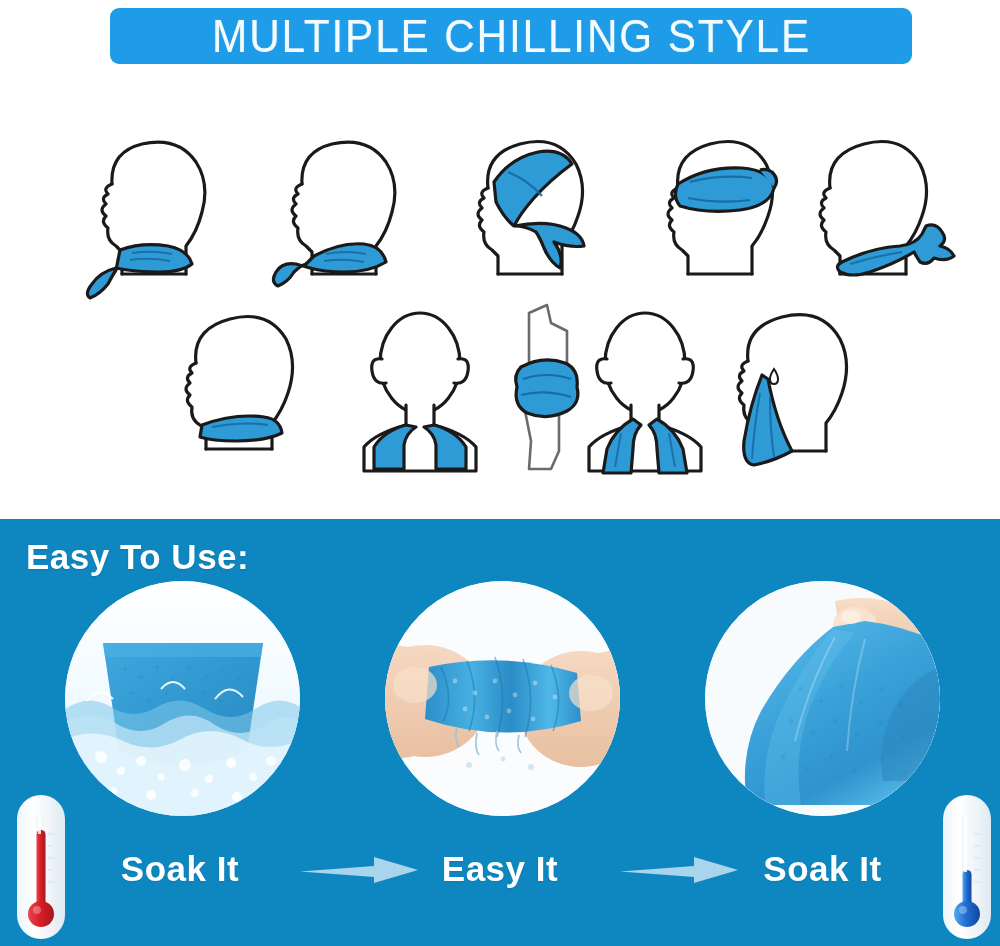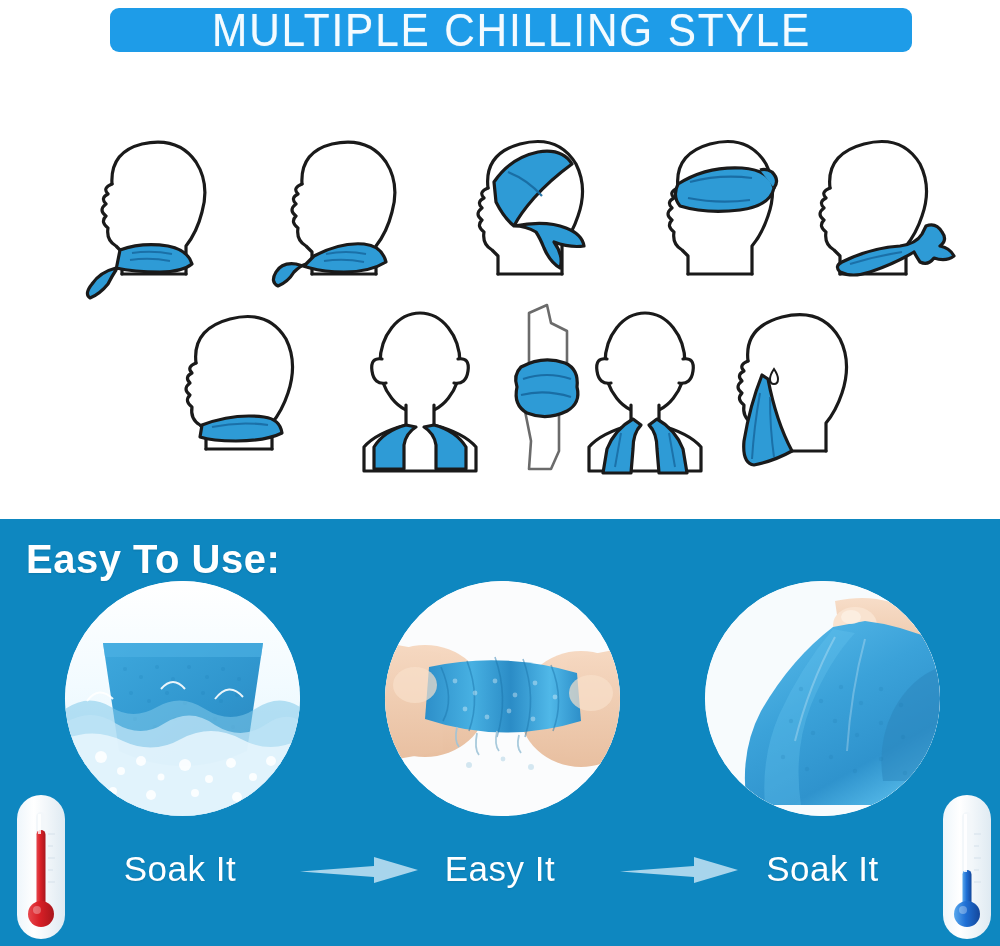--- a/index.html
+++ b/index.html
@@ -6,21 +6,21 @@
   body{
     width:1000px;height:946px;
     background:#ffffff;
     font-family:"Liberation Sans", sans-serif;
     overflow:hidden;position:relative;
   }
   .page{position:relative;width:1000px;height:946px;background:#fff;overflow:hidden;}
 
   
   .title-banner{
-    position:absolute;left:110px;top:8px;width:802px;height:44px;
+    position:absolute;left:110px;top:8px;width:802px;height:56px;
     background:#1e9ce8;border-radius:9px;
     display:flex;align-items:center;justify-content:center;
   }
   .title-text{
     color:#f4fbff;font-size:46px;line-height:46px;
     font-weight:400;letter-spacing:2px;
     transform:scaleX(0.92);
     white-space:nowrap;
     font-family:"Liberation Sans", sans-serif;
     text-shadow:0 0 1px rgba(255,255,255,.5);
@@ -34,21 +34,21 @@
   .cell{position:absolute;top:0;width:200px;height:175px;}
   .cell svg{display:block;width:100%;height:100%;overflow:visible;}
 
   
   .use-panel{
     position:absolute;left:0;top:519px;width:1000px;height:427px;
     background:#0e87c0;
   }
   .use-title{
     position:absolute;left:26px;top:18px;
-    color:#ffffff;font-size:40px;font-weight:bold;
+    color:#ffffff;font-size:35px;font-weight:bold;
     letter-spacing:.5px;
     text-shadow:0 1px 2px rgba(0,0,0,.12);
     font-family:"Liberation Sans", sans-serif;
   }
 
   .circles{position:absolute;left:0;top:62px;width:1000px;height:250px;}
   .photo{
     position:absolute;top:0;width:235px;height:235px;border-radius:50%;
     overflow:hidden;background:#fff;
   }
@@ -58,20 +58,21 @@
   .photo svg{display:block;width:100%;height:100%;}
 
   
   .steps{position:absolute;left:0;top:845px;width:1000px;height:62px;}
   .step-label{
     position:absolute;top:0;height:48px;line-height:48px;
     color:#ffffff;font-size:35px;letter-spacing:.5px;
     text-align:center;white-space:nowrap;
     font-family:"Liberation Sans", sans-serif;
     text-shadow:0 1px 2px rgba(0,0,0,.10);
+    font-weight:bold;
   }
   .s1{left:60px;width:240px;}
   .s2{left:380px;width:240px;}
   .s3{left:700px;width:245px;}
   .arrow{position:absolute;top:8px;width:120px;height:34px;}
   .a1{left:300px;}
   .a2{left:620px;}
   .arrow svg{display:block;width:100%;height:100%;}
 
   

